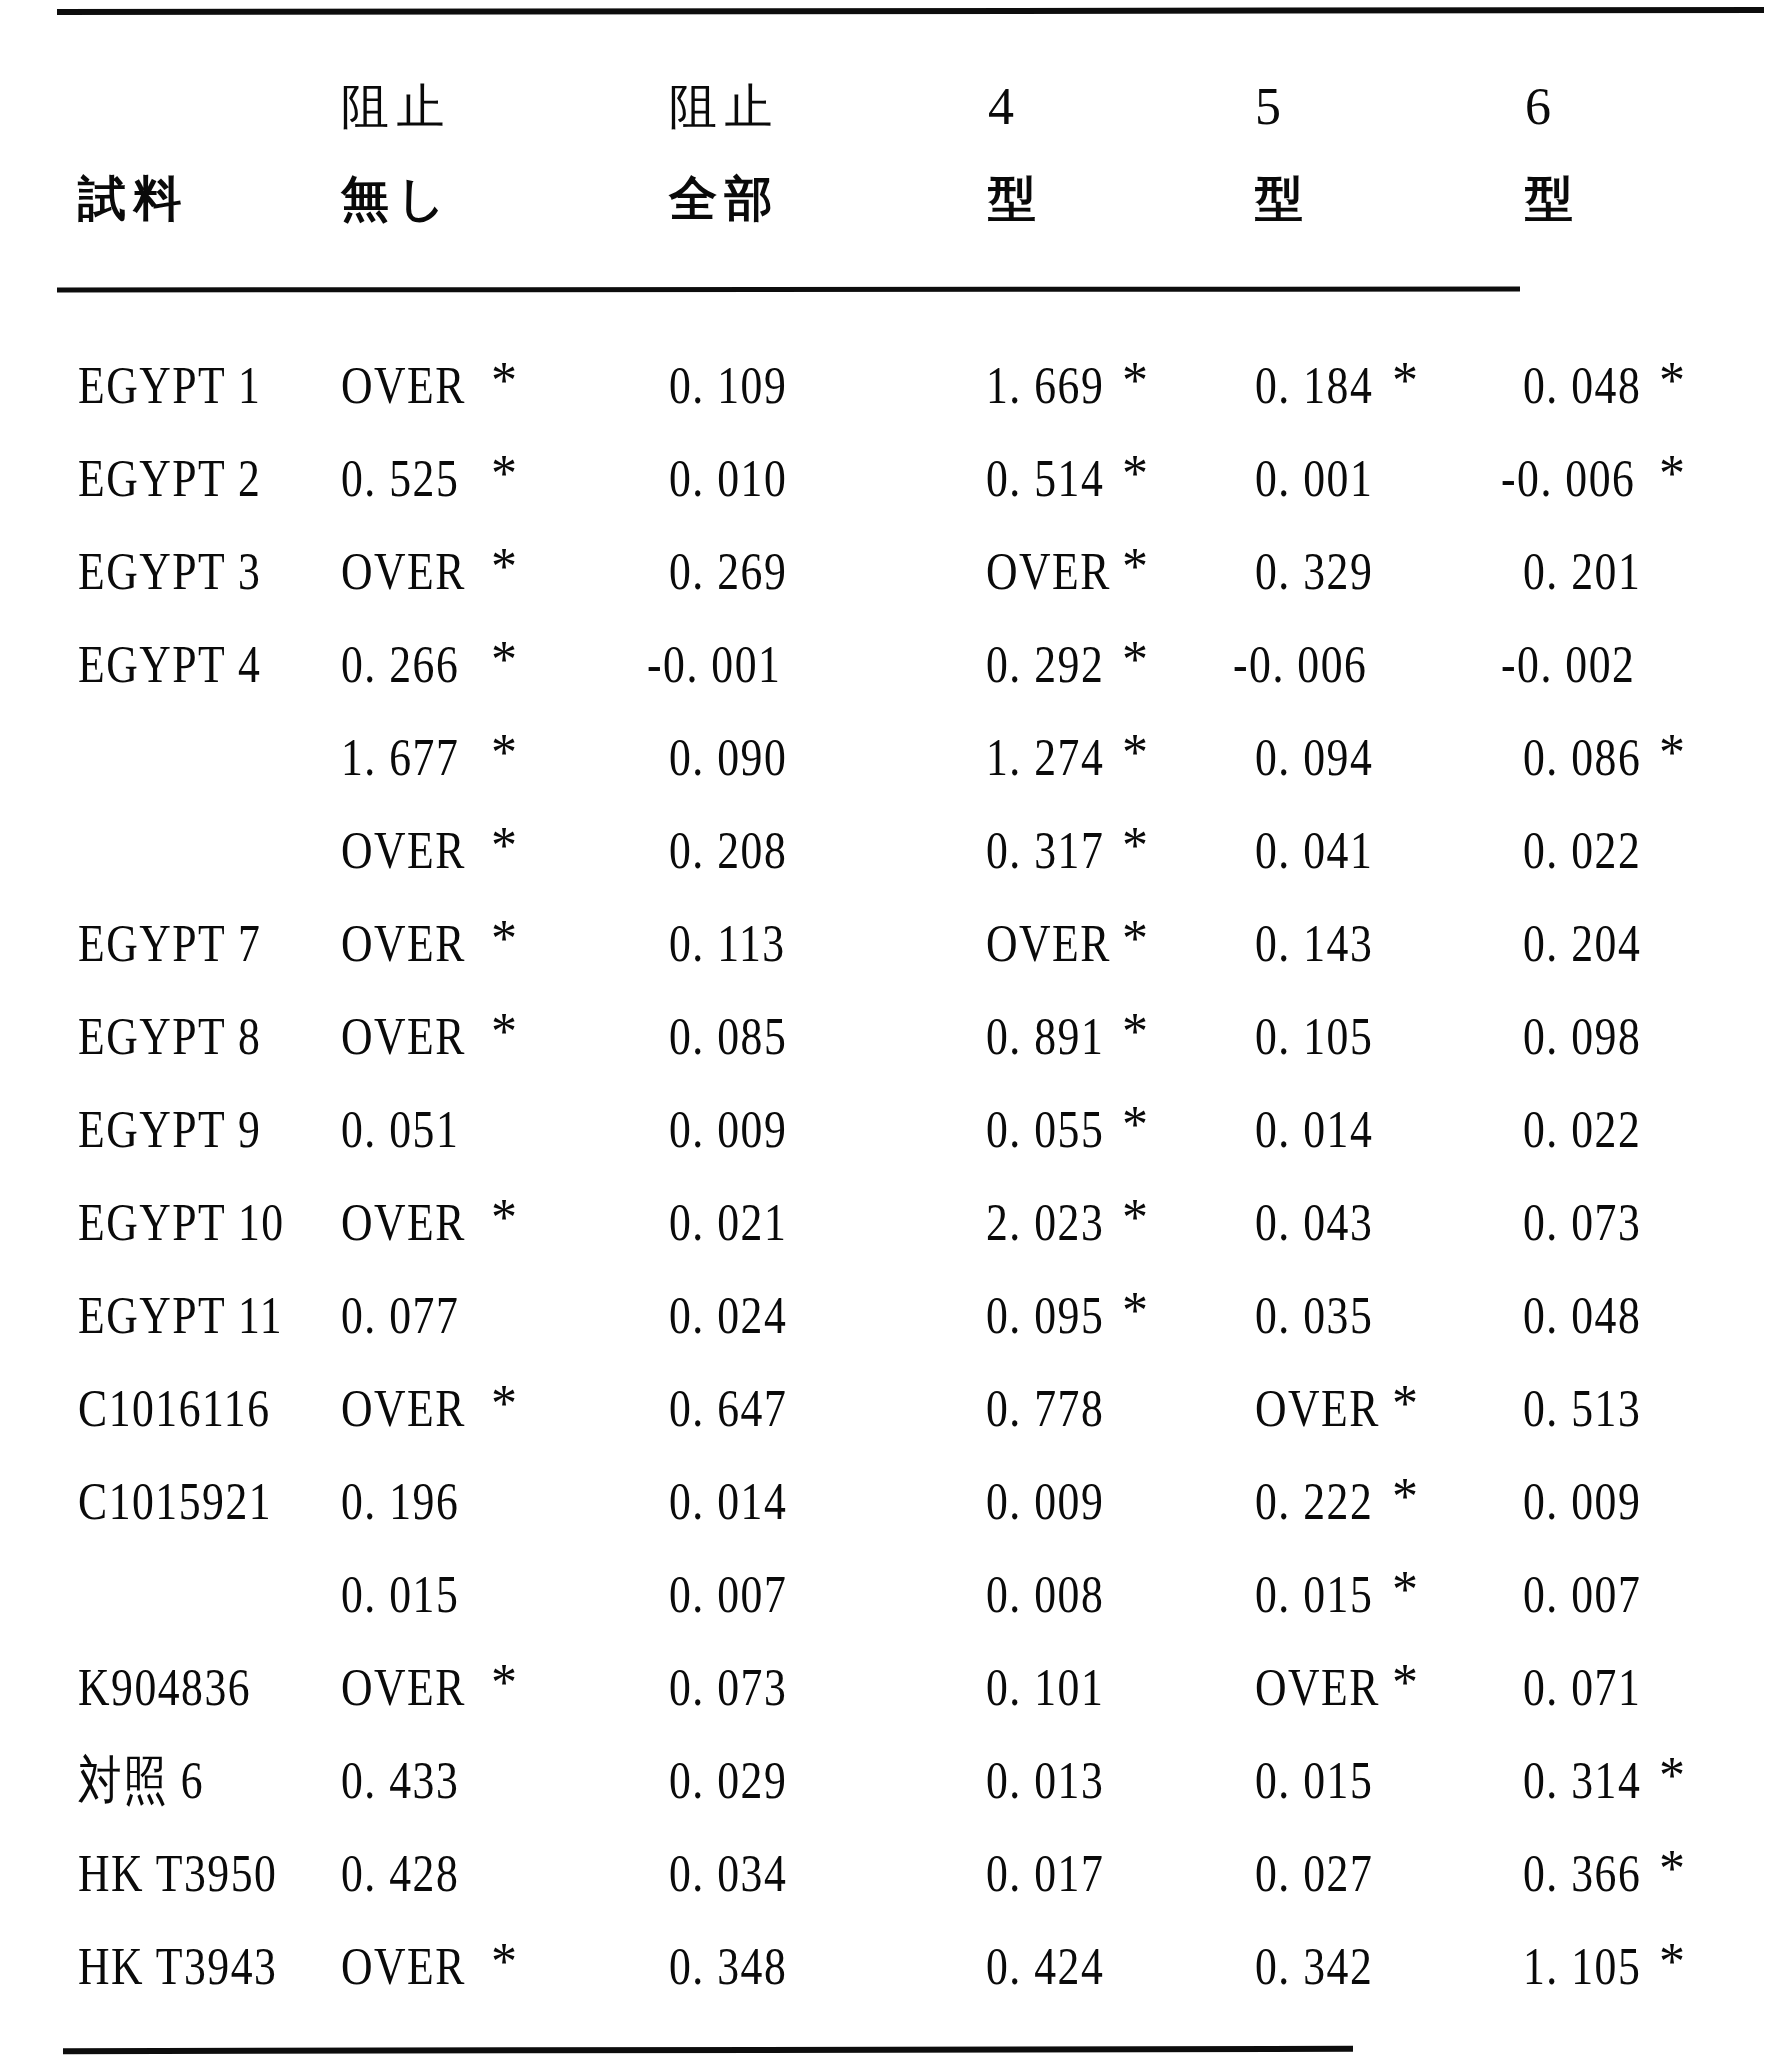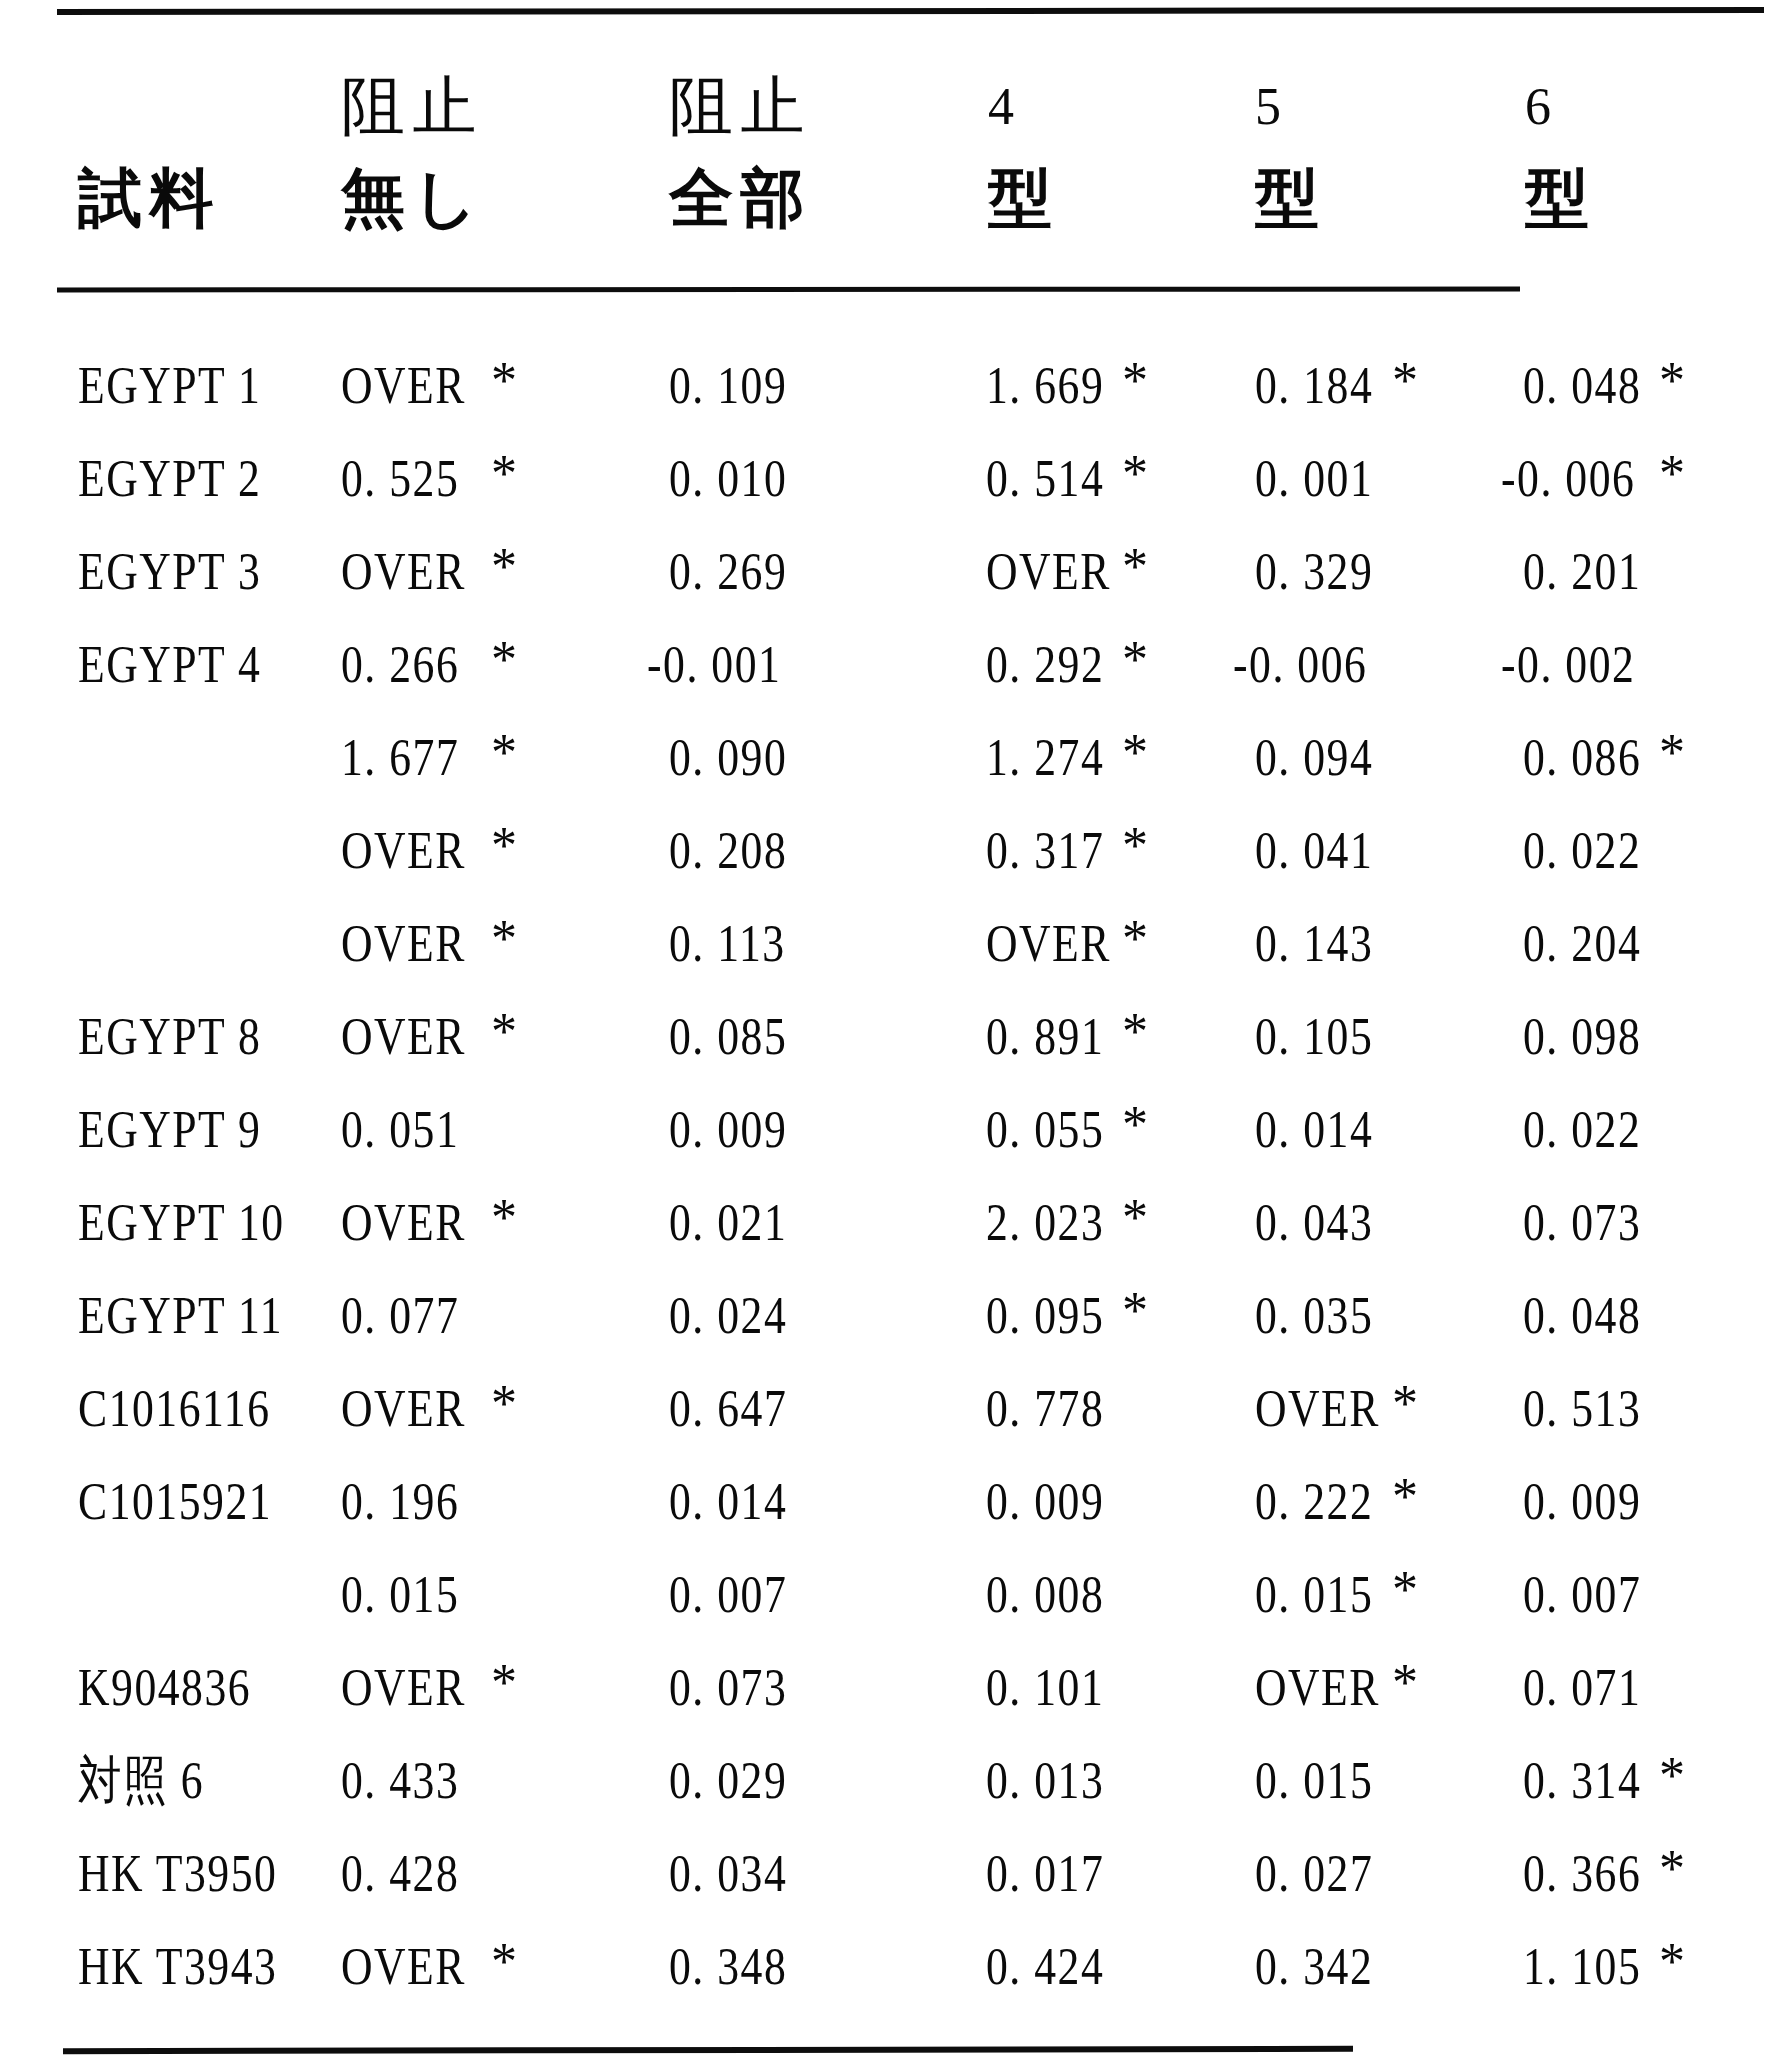--- a/index.html
+++ b/index.html
@@ -11,21 +11,21 @@
     overflow:hidden;
     font-family:"Liberation Serif","DejaVu Serif",serif;
     color:#0a0a0a;
   }
   .rule { position:absolute; background:#0d0d0d; }
   .rule-top    { left:57px;  top:8.3px;    width:1707px; height:5.5px; transform:rotate(-0.06deg); }
   .rule-mid    { left:57px;  top:287px;  width:1463px; height:4.6px; transform:rotate(-0.04deg); }
   .rule-bottom { left:63px;  top:2047px; width:1290px; height:5.5px; transform:rotate(-0.10deg); }
 
   .hcell { position:absolute; white-space:nowrap; line-height:55px; }
-  .hcell.cjk { font-size:64px; letter-spacing:7.4px; }
+  .hcell.cjk { font-size:48px; letter-spacing:7.4px; }
   .hcell.lat { font-size:52px; }
   .h1 { top:79px; }
   .h2 { top:171px;font-weight:bold; }
   .hx1 { left:78px; }
   .hx2 { left:341px; }
   .hx3 { left:669px; }
   .hx4 { left:988px; }
   .hx5 { left:1255px; }
   .hx6 { left:1525px; }
 
@@ -218,20 +218,23 @@
       <span class="val">0. 041</span>
       <span class="star"></span>
     </div>
     <div class="cell col6">
       <span class="val">0. 022</span>
       <span class="star"></span>
     </div>
   </div>
 
   <div class="row">
+    <div class="cell col1">
+      <span class="val">EGYPT 7</span>
+    </div>
     <div class="cell col2">
       <span class="val">OVER</span>
       <span class="star">*</span>
     </div>
     <div class="cell col3">
       <span class="val">0. 113</span>
       <span class="star"></span>
     </div>
     <div class="cell col4">
       <span class="val">OVER</span>

